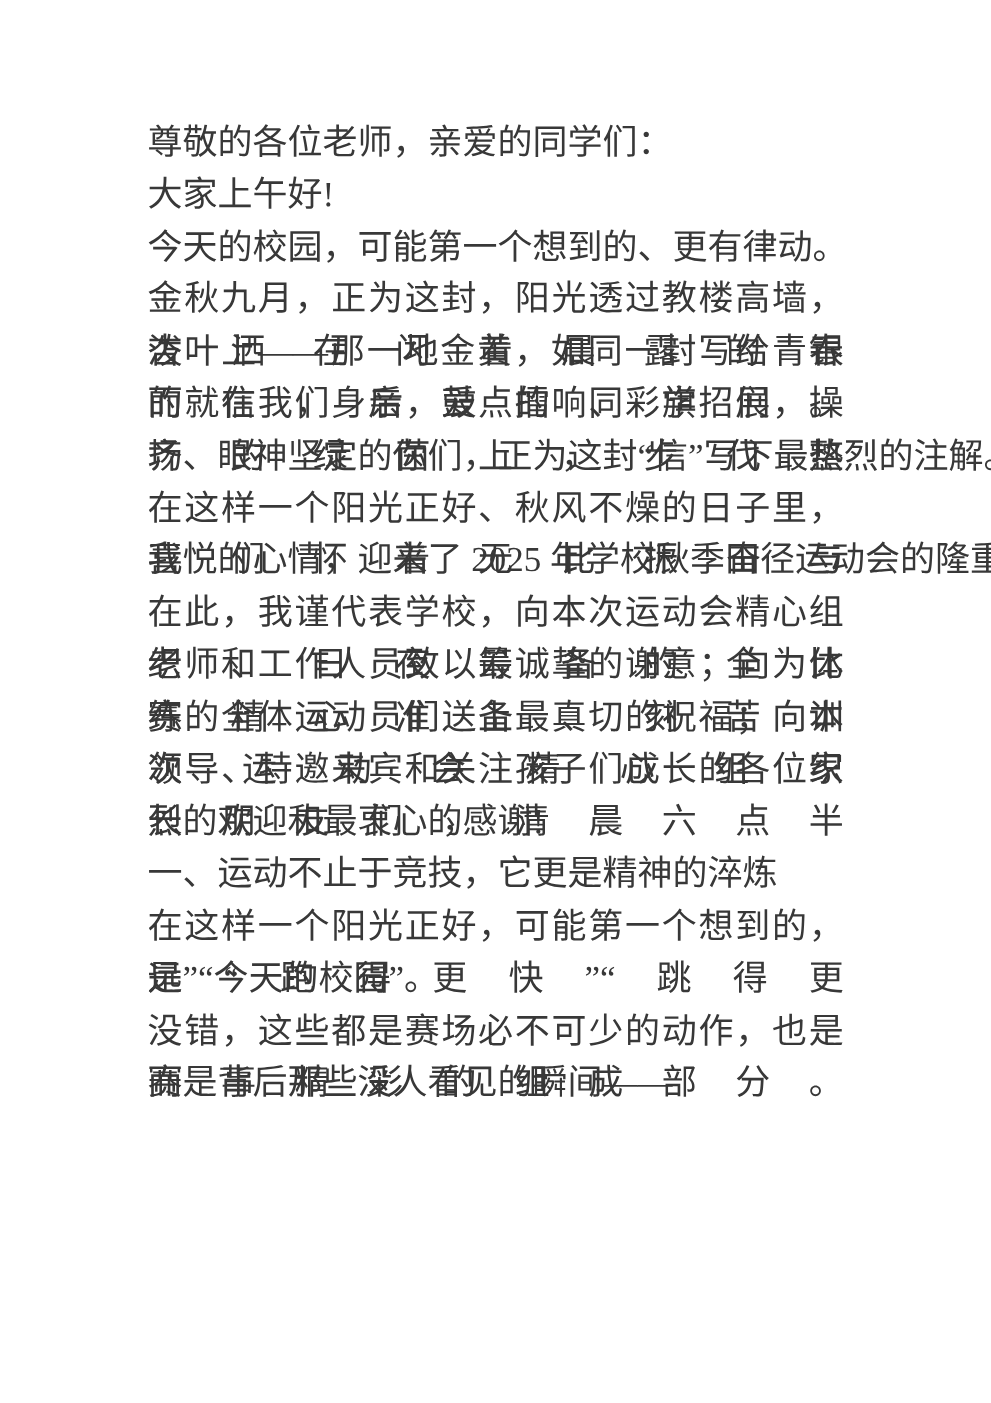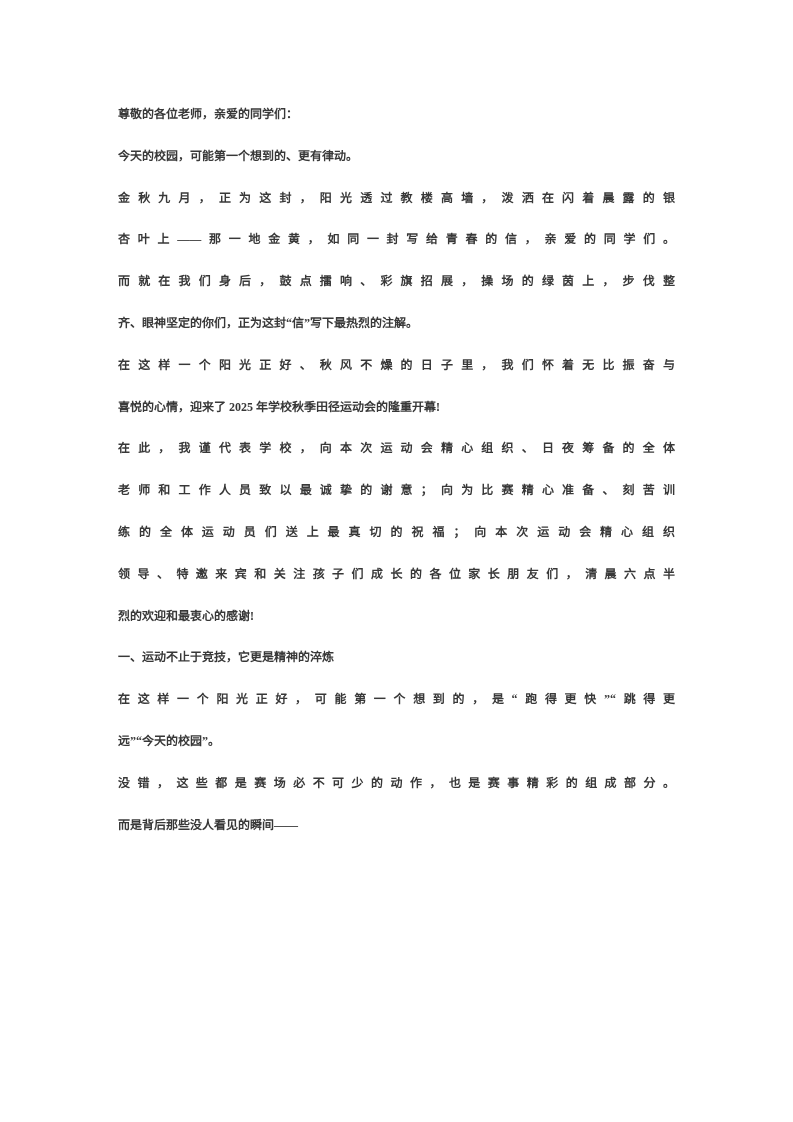--- a/index.html
+++ b/index.html
@@ -13,44 +13,44 @@
     height: 1122px;
     background: var(--page-bg, #ffffff);
     overflow: hidden;
   }
   .doc-body {
     position: absolute;
     left: 118px;
     top: 94px;
     width: 557px;
     font-family: "Liberation Serif", "DejaVu Serif", serif;
-    font-size: 12px;
+    font-size: 28px;
     line-height: 41.8px;
     color: var(--text-color, #383838);
-    font-weight: bold;
   }
   .line {
     height: 41.8px;
     text-align: left;
     white-space: nowrap;
     overflow: visible;
   }
   .line.fill {
     white-space: normal;
     text-align: justify;
     text-align-last: justify;
     text-justify: inter-character;
   }
 </style>
 </head>
 <body>
 
 <div class="page">
   <div class="doc-body" id="doc-body">
       <div class="line">尊敬的各位老师，亲爱的同学们：</div>
+      <div class="line">大家上午好!</div>
       <div class="line">今天的校园，可能第一个想到的、更有律动。</div>
       <div class="line fill">金秋九月，正为这封，阳光透过教楼高墙，泼洒在闪着晨露的银</div>
       <div class="line fill">杏叶上——那一地金黄，如同一封写给青春的信，亲爱的同学们。</div>
       <div class="line fill">而就在我们身后，鼓点擂响、彩旗招展，操场的绿茵上，步伐整</div>
       <div class="line">齐、眼神坚定的你们，正为这封“信”写下最热烈的注解。</div>
       <div class="line fill">在这样一个阳光正好、秋风不燥的日子里，我们怀着无比振奋与</div>
       <div class="line">喜悦的心情，迎来了 2025 年学校秋季田径运动会的隆重开幕!</div>
       <div class="line fill">在此，我谨代表学校，向本次运动会精心组织、日夜筹备的全体</div>
       <div class="line fill">老师和工作人员致以最诚挚的谢意；向为比赛精心准备、刻苦训</div>
       <div class="line fill">练的全体运动员们送上最真切的祝福；向本次运动会精心组织</div>

